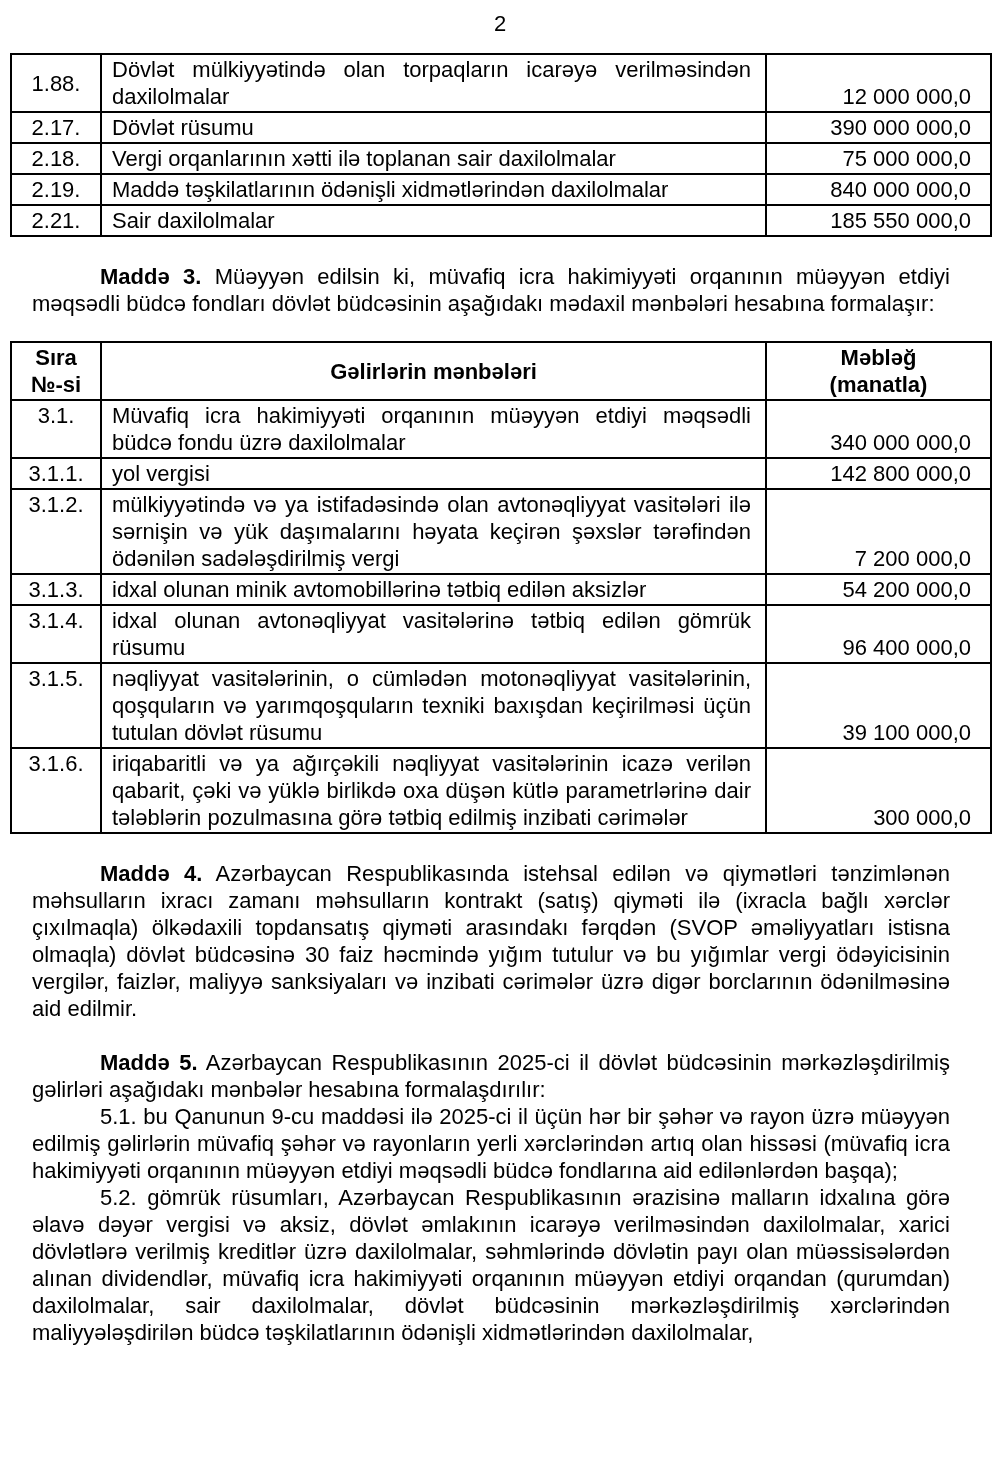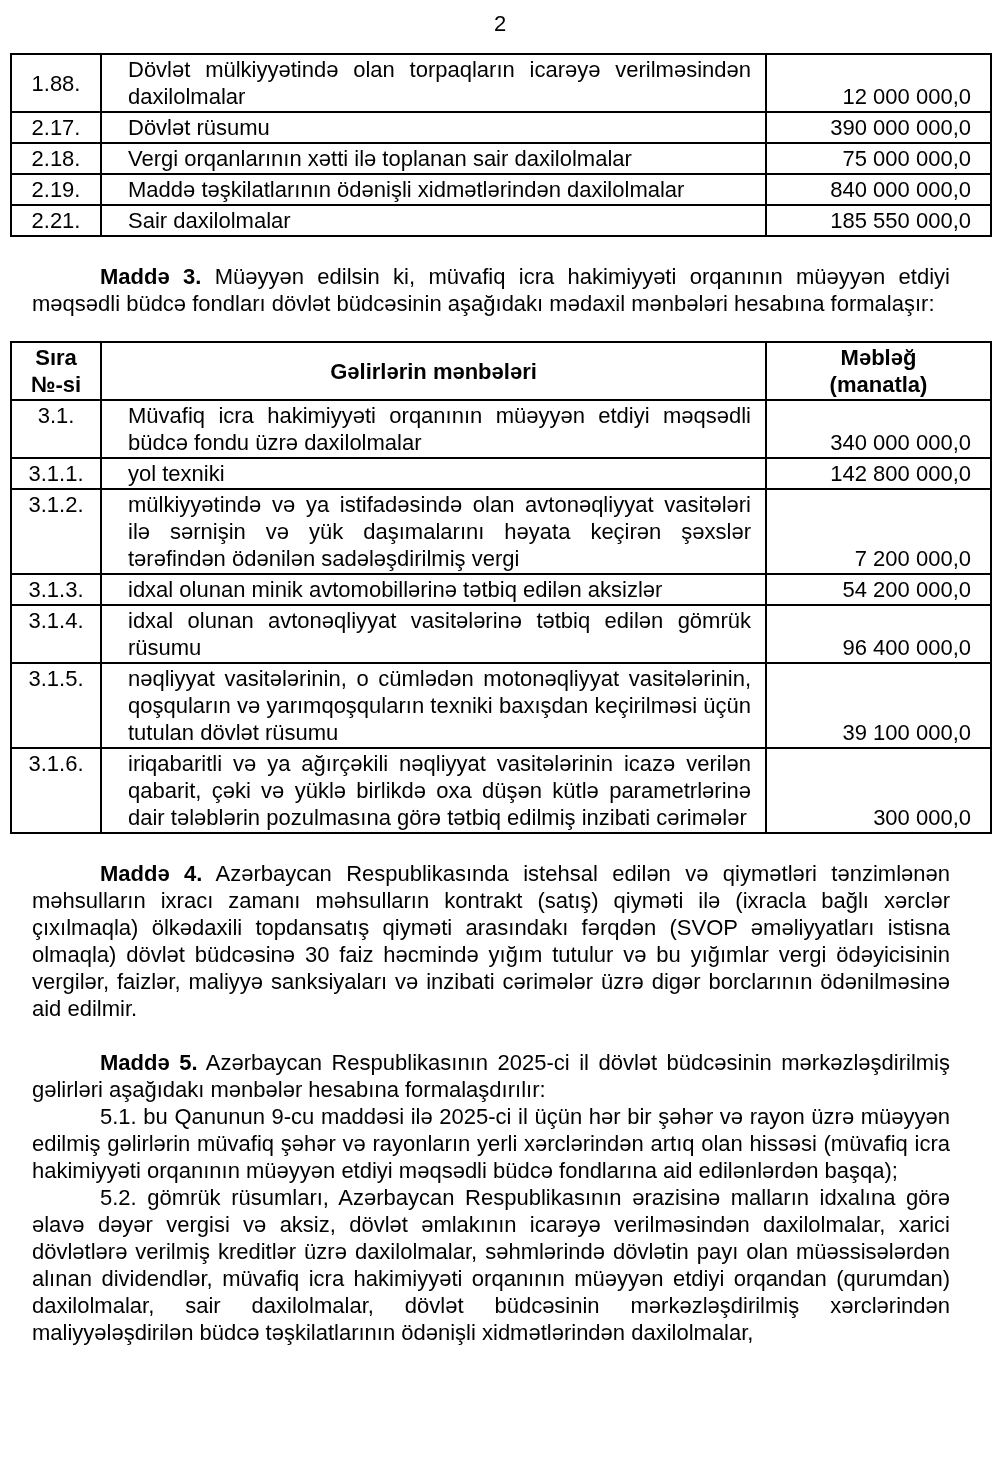--- a/index.html
+++ b/index.html
@@ -35,21 +35,21 @@
   .col-amt { width: 225px; }
 
   td.no {
     text-align: center;
     vertical-align: middle;
   }
   table.t2 td.no { vertical-align: top; }
   td.txt {
     text-align: justify;
     vertical-align: top;
-    padding-left: 26px;
+    padding-left: 10px;
     padding-right: 14px;
   }
   td.amt {
     text-align: right;
     vertical-align: bottom;
     padding-right: 19px;
     white-space: nowrap;
   }
   th {
     font-weight: bold;
@@ -129,21 +129,21 @@
       </tr>
     </thead>
     <tbody>
       <tr>
         <td class="no">3.1.</td>
         <td class="txt">Müvafiq icra hakimiyyəti orqanının müəyyən etdiyi məqsədli büdcə fondu üzrə daxilolmalar</td>
         <td class="amt">340 000 000,0</td>
       </tr>
       <tr>
         <td class="no">3.1.1.</td>
-        <td class="txt">yol texniki</td>
+        <td class="txt">yol vergisi</td>
         <td class="amt">142 800 000,0</td>
       </tr>
       <tr>
         <td class="no">3.1.2.</td>
         <td class="txt">mülkiyyətində və ya istifadəsində olan avtonəqliyyat vasitələri ilə sərnişin və yük daşımalarını həyata keçirən şəxslər tərəfindən ödənilən sadələşdirilmiş vergi</td>
         <td class="amt">7 200 000,0</td>
       </tr>
       <tr>
         <td class="no">3.1.3.</td>
         <td class="txt">idxal olunan minik avtomobillərinə tətbiq edilən aksizlər</td>

